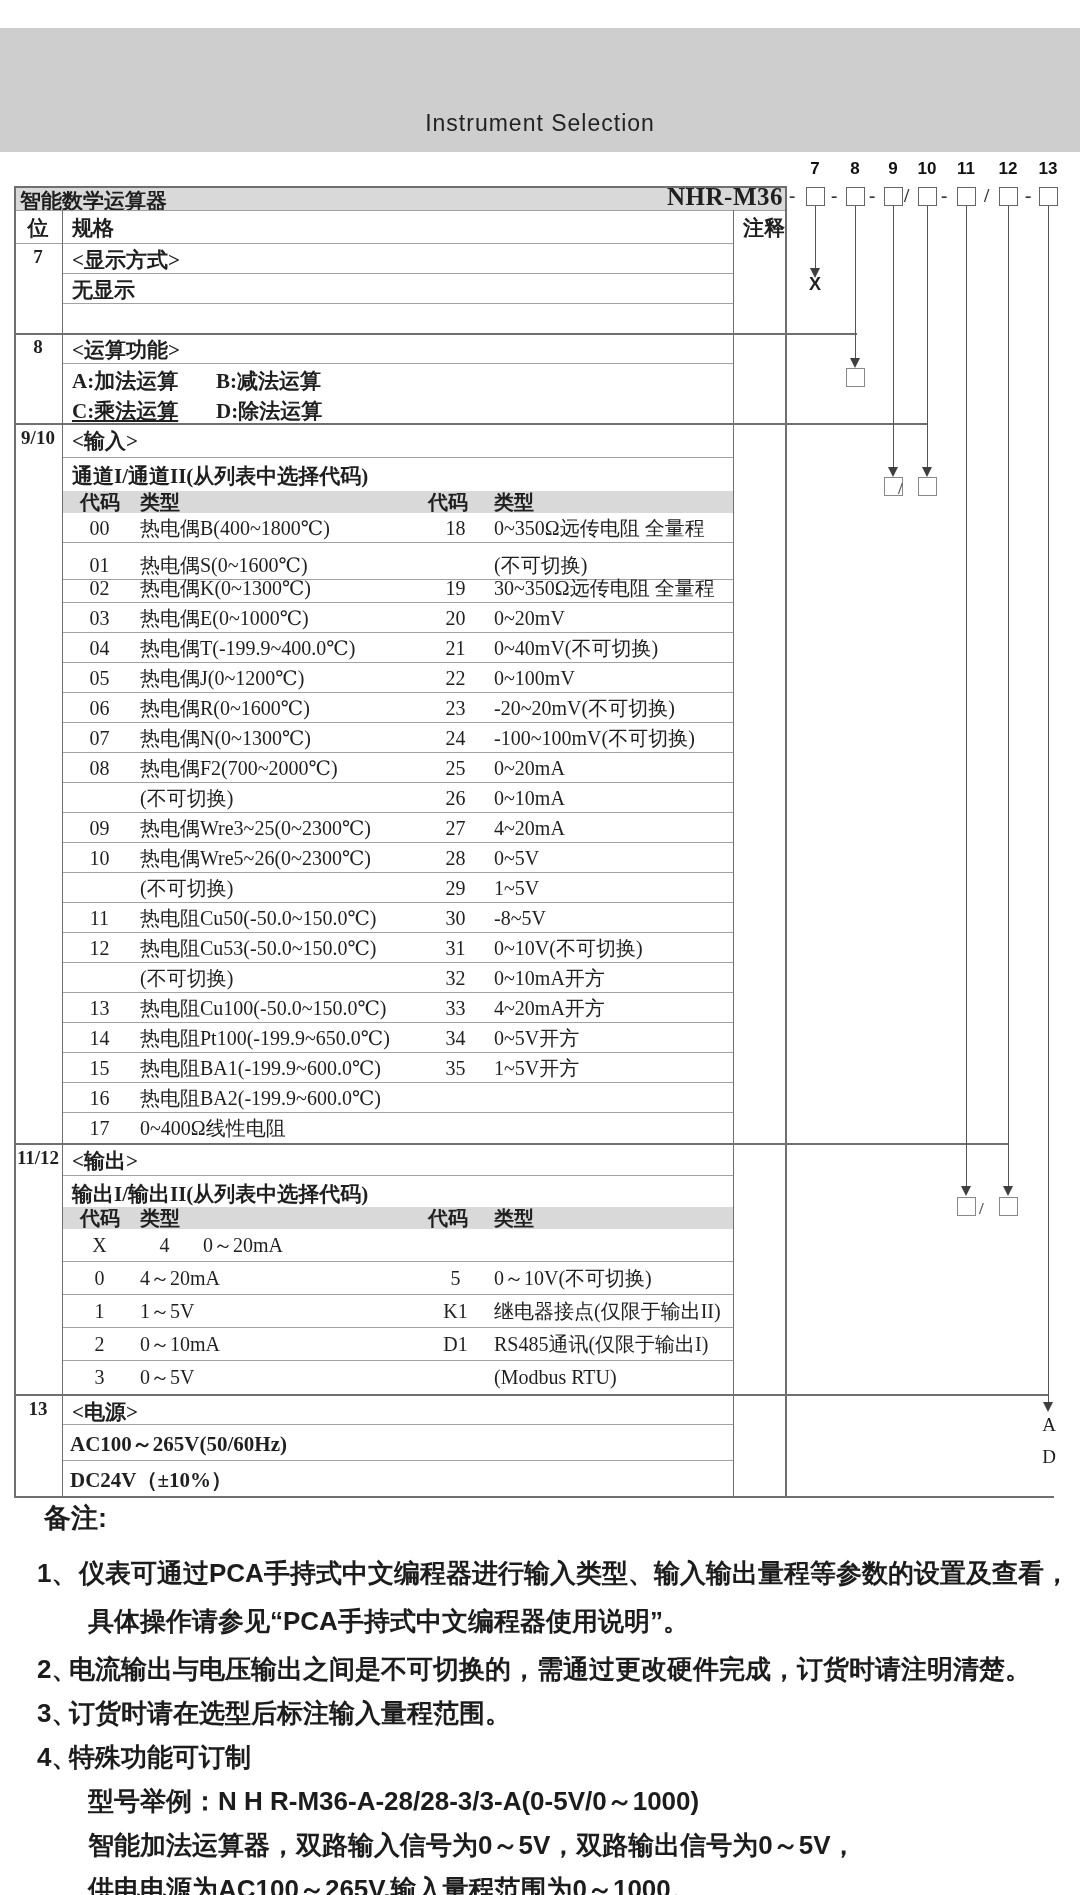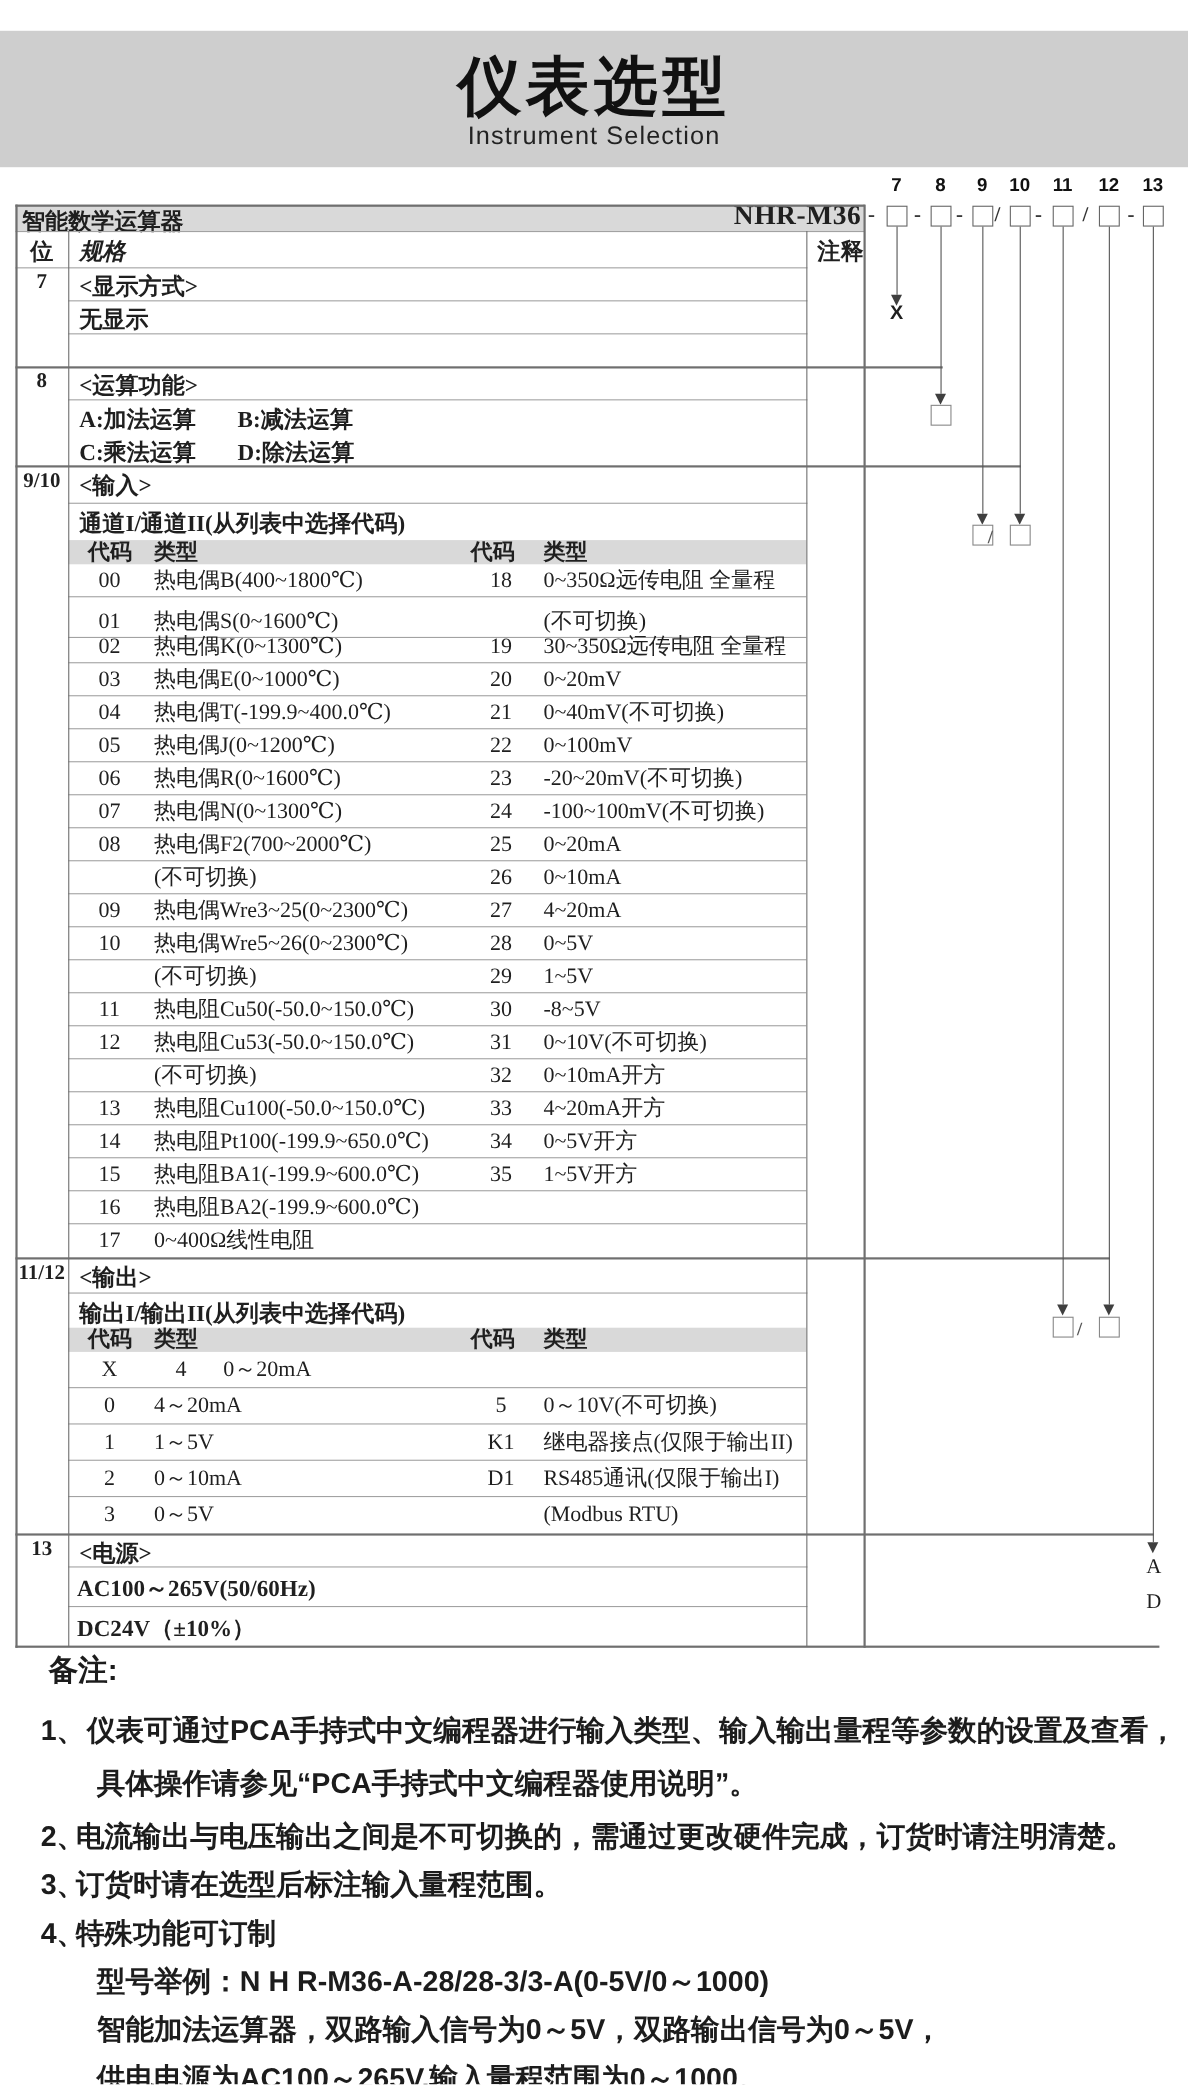--- a/index.html
+++ b/index.html
@@ -40,40 +40,39 @@
   .digit{position:absolute;width:30px;text-align:center;font-size:17px;font-weight:bold;
         font-family:"Liberation Sans","DejaVu Sans",sans-serif;color:#111;}
   .sep{position:absolute;font-size:19px;font-weight:bold;color:#333;}
 </style>
 </head>
 <body>
 
 <div class="page">
 
   <div class="banner"></div>
-  <div class="banner-title san">仪表选型</div>
   <div class="banner-sub san">Instrument Selection</div>
 
   <div class="gray-band" style="left:14px;top:186px;width:772px;height:24px;"></div>
   <div class="txt bold" style="left:20px;top:187px;font-size:21px;">智能数学运算器</div>
   <div class="txt bold" style="right:297px;top:183px;font-size:25px;letter-spacing:0.5px;">NHR-M36</div>
 
   <div class="txt bold" style="left:14px;top:214px;width:48px;text-align:center;font-size:21px;">位</div>
-  <div class="txt bold" style="left:72px;top:214px;font-size:21px;font-style:italic;">规格</div>
+  <div class="txt bold" style="left:72px;top:214px;font-size:21px;">规格</div>
   <div class="txt bold" style="left:733px;top:214px;width:62px;text-align:center;font-size:21px;">注释</div>
 
   <div class="pos-label" style="top:246px;">7</div>
   <div class="txt bold" style="left:72px;top:246px;font-size:21px;">&lt;显示方式&gt;</div>
   <div class="txt bold" style="left:72px;top:276px;font-size:21px;">无显示</div>
 
   <div class="pos-label" style="top:336px;">8</div>
   <div class="txt bold" style="left:72px;top:336px;font-size:21px;">&lt;运算功能&gt;</div>
   <div class="txt bold" style="left:72px;top:367px;font-size:21px;">A:加法运算</div>
   <div class="txt bold" style="left:216px;top:367px;font-size:21px;">B:减法运算</div>
-  <div class="txt bold" style="left:72px;top:397px;font-size:21px;">C:乘法运算</div>
+  <div class="txt bold" style="left:72px;top:397px;font-size:21px;text-decoration:underline;">C:乘法运算</div>
   <div class="txt bold" style="left:216px;top:397px;font-size:21px;">D:除法运算</div>
 
   <div class="pos-label" style="top:427px;">9/10</div>
   <div class="txt bold" style="left:72px;top:427px;font-size:21px;">&lt;输入&gt;</div>
   <div class="txt bold" style="left:72px;top:462px;font-size:21px;">通道I/通道II(从列表中选择代码)</div>
   <div class="subhead" style="top:491px;height:22px;line-height:22px;">
     <span class="c1">代码</span>
     <span class="t1">类型</span>
     <span class="c2">代码</span>
     <span class="t2">类型</span>

